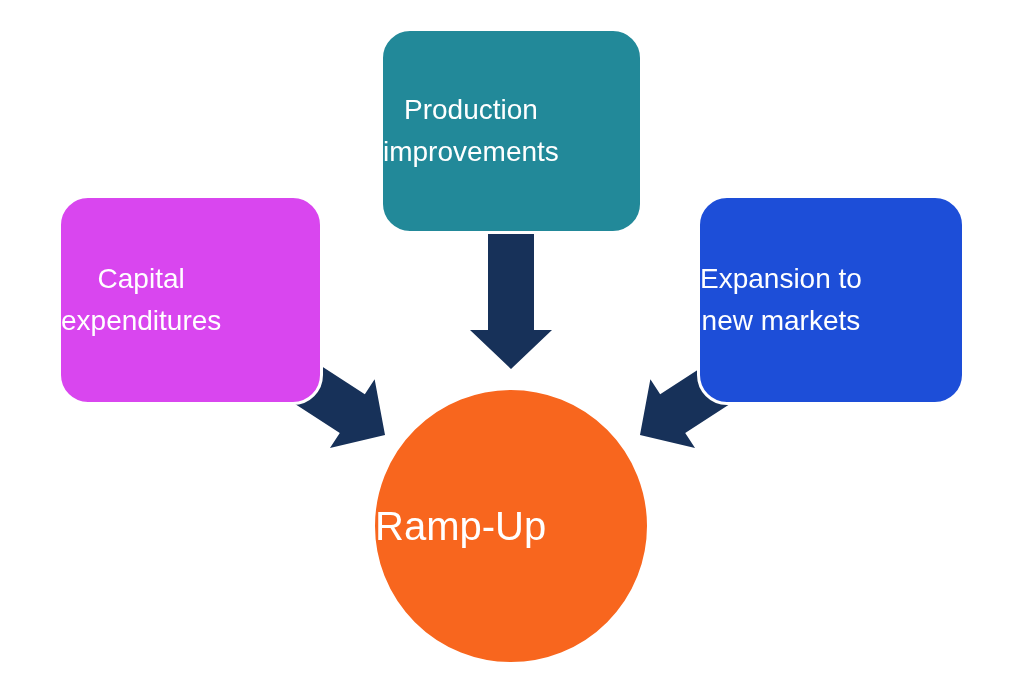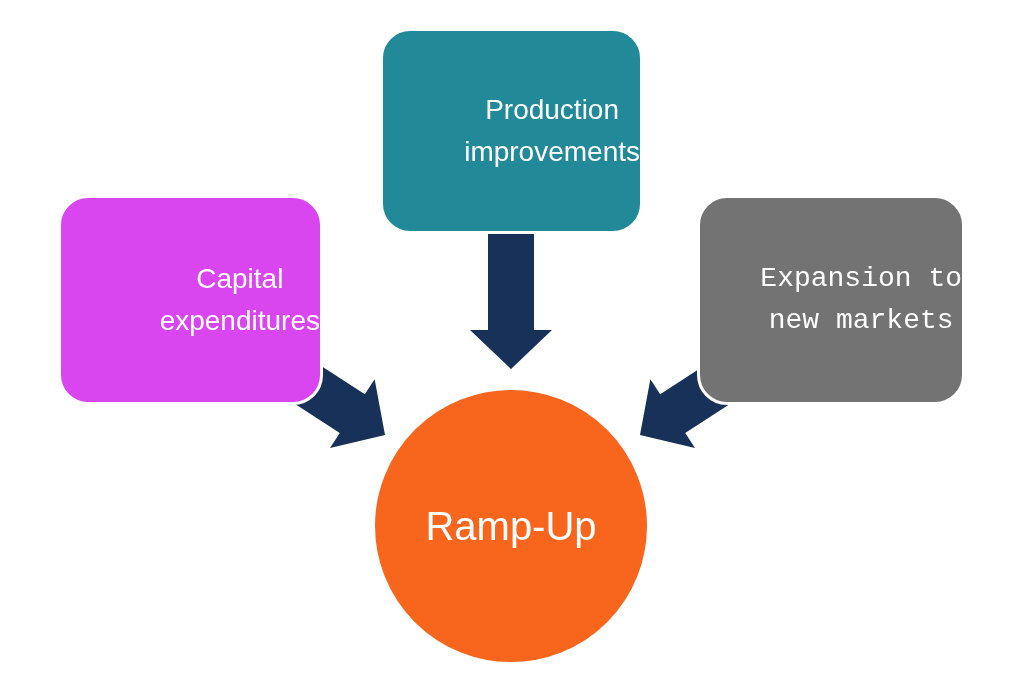--- a/index.html
+++ b/index.html
@@ -20,41 +20,40 @@
     left: 0;
     top: 0;
   }
   .node-box {
     position: absolute;
     box-sizing: border-box;
     border: 3px solid #ffffff;
     border-radius: 30px;
     display: flex;
     align-items: center;
-    justify-content: flex-end;
+    justify-content: flex-start;
     text-align: center;
     font-size: 28px;
     line-height: 1.5;
     white-space: pre-line;
   }
   .node-capital    { left: 58px;  top: 195px; width: 265px; height: 210px; }
   .node-production { left: 380px; top: 28px;  width: 263px; height: 206px; }
   .node-expansion  { left: 697px; top: 195px; width: 268px; height: 210px; }
   .center-circle {
     position: absolute;
     left: 372px;
     top: 387px;
     width: 278px;
     height: 278px;
     box-sizing: border-box;
     border: 3px solid #ffffff;
     border-radius: 50%;
     display: flex;
     align-items: center;
-    justify-content: center;
     text-align: center;
     font-size: 40px;
   }
 </style>
 </head>
 <body>
 
 <div class="canvas">
 
   <svg class="arrows-layer" width="1024" height="689" viewBox="0 0 1024 689">
@@ -73,21 +72,21 @@
   <div class="node-box node-capital" style="background-color: #d946ef; color: rgb(255, 255, 255);">
     <span>Capital
 expenditures</span>
   </div>
 
   <div class="node-box node-production" style="background-color: rgb(34, 137, 153); color: rgb(255, 255, 255);">
     <span>Production
 improvements</span>
   </div>
 
-  <div class="node-box node-expansion" style="background-color: #737373; color: rgb(255, 255, 255); font-family: Liberation Mono, monospace;">
+  <div class="node-box node-expansion" style="background-color: #1d4ed8; color: rgb(255, 255, 255);">
     <span>Expansion to
 new markets</span>
   </div>
 
   <div class="center-circle" style="background-color: rgb(248, 102, 30); color: rgb(255, 255, 255);">
     <span>Ramp-Up</span>
   </div>
 
 </div>
 

